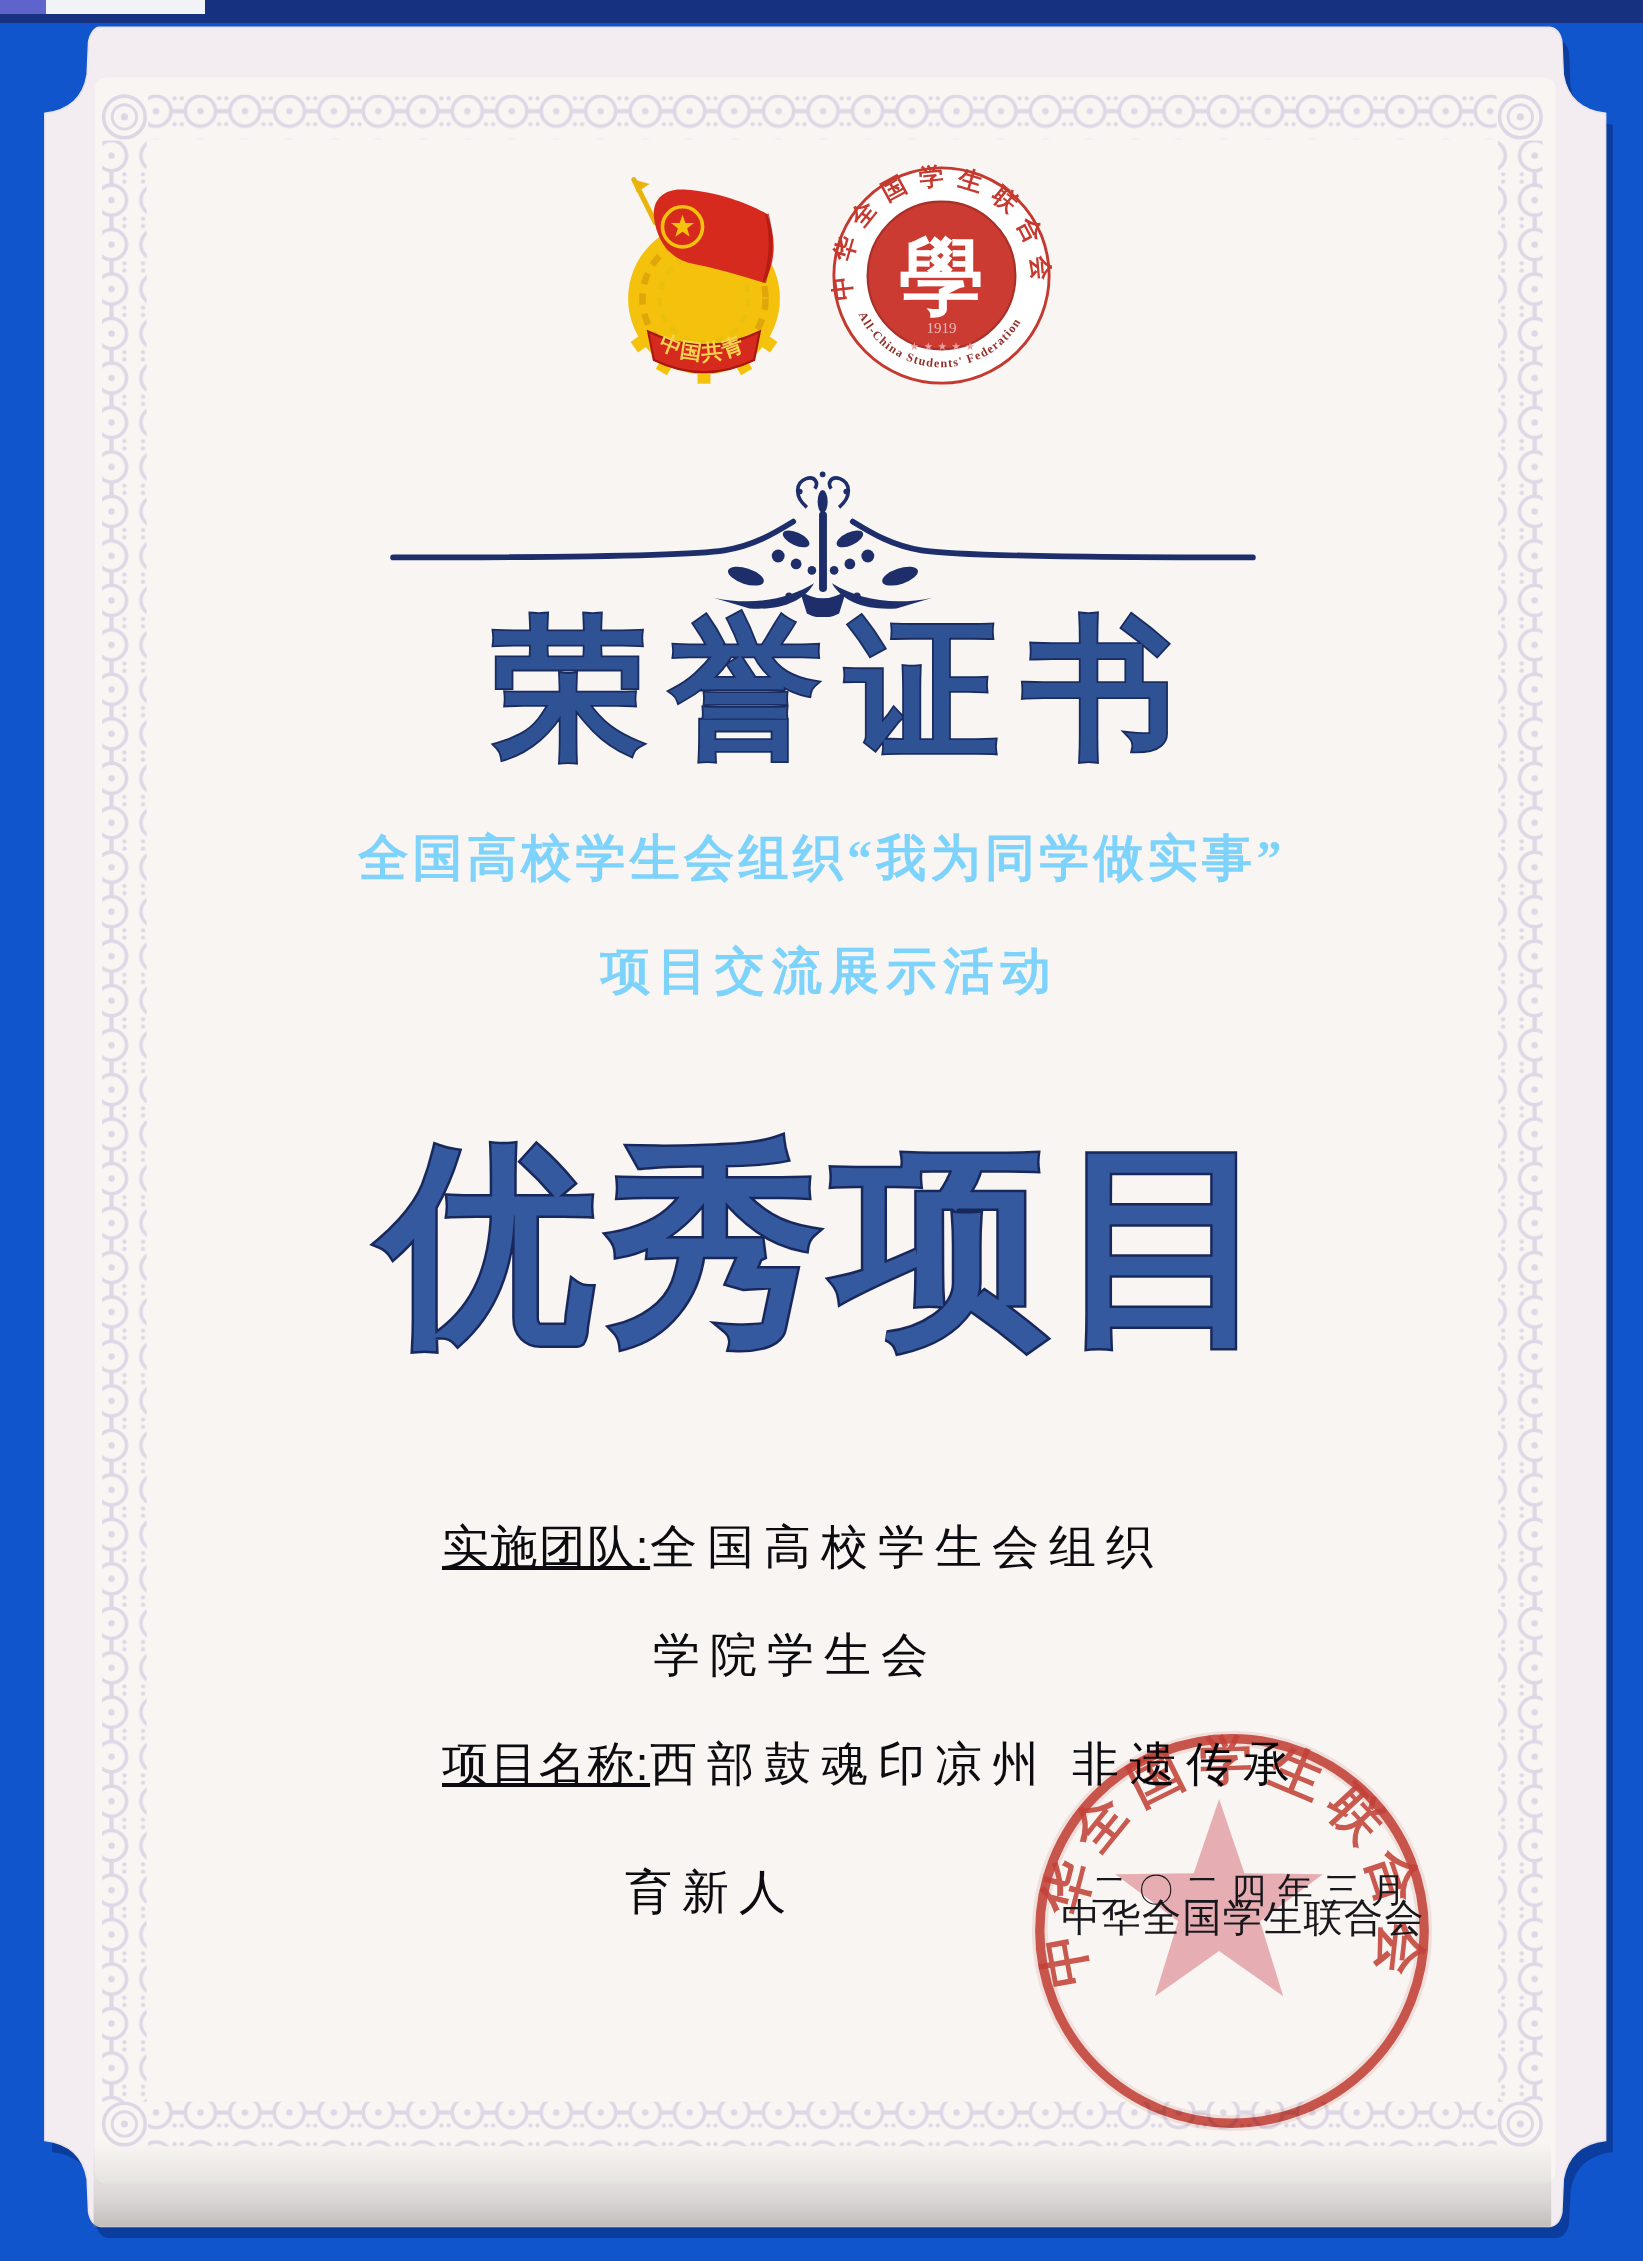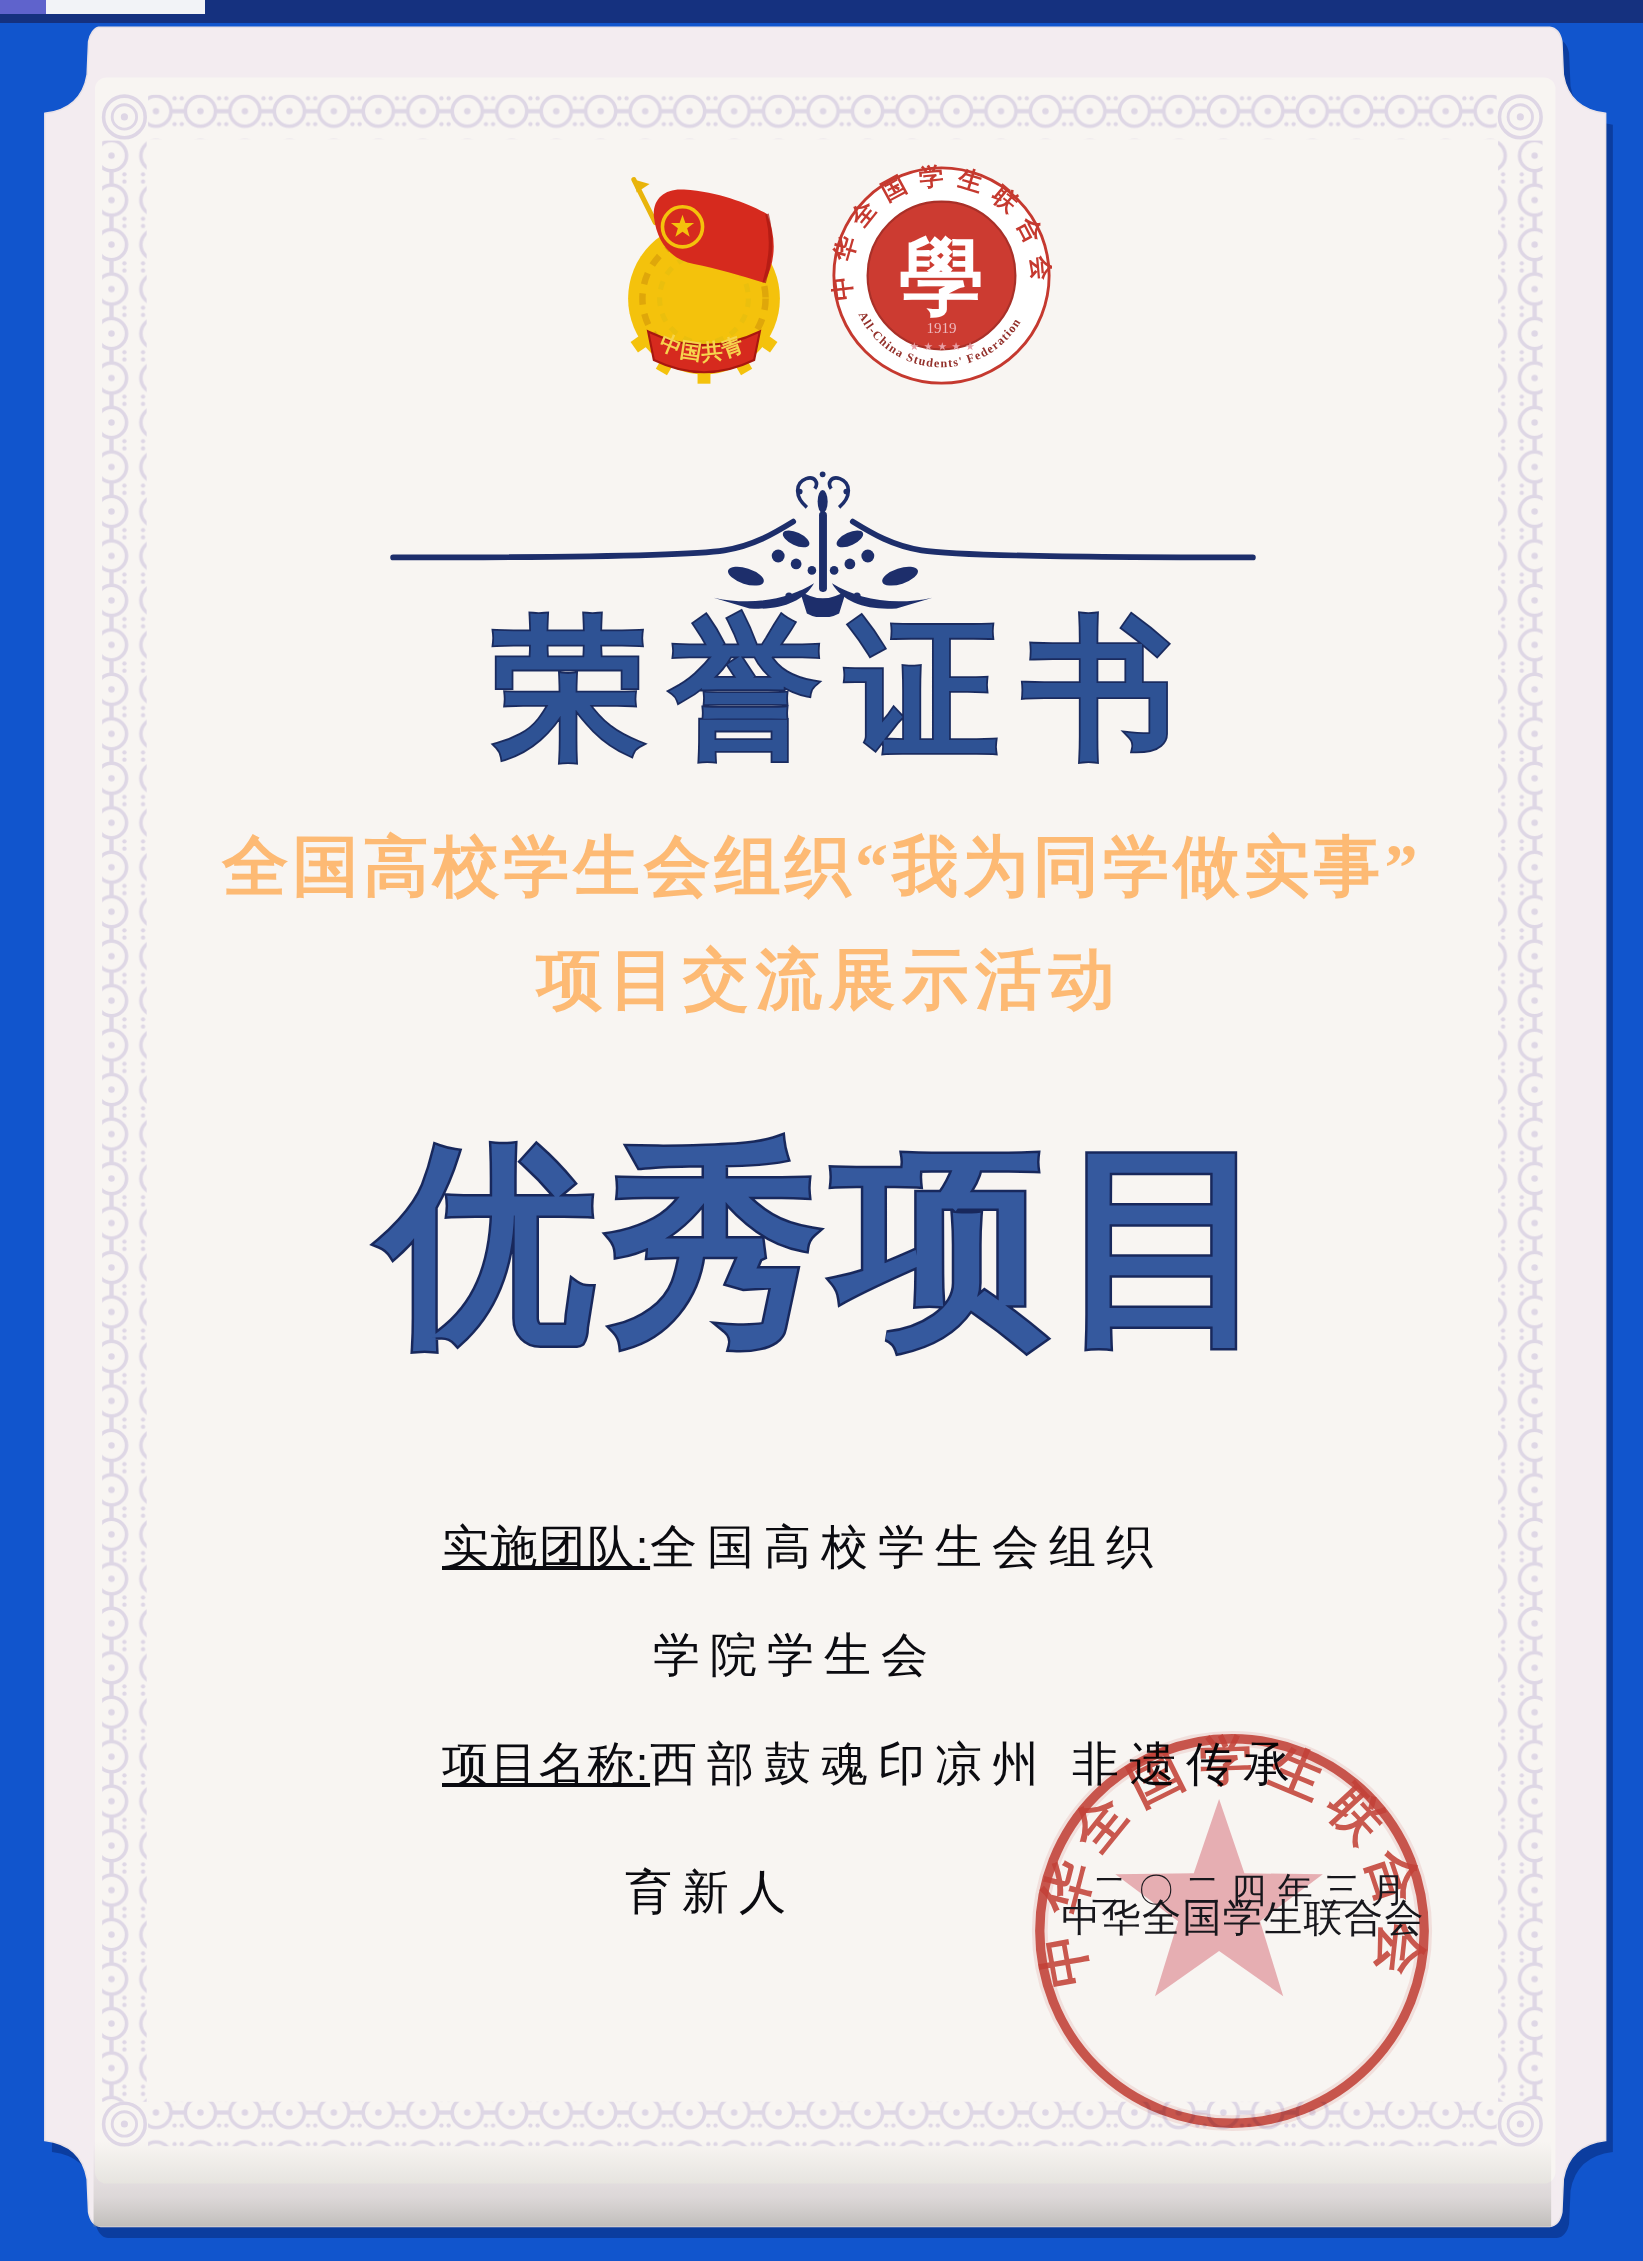--- a/index.html
+++ b/index.html
@@ -10,21 +10,21 @@
   .top-strip-dark{position:absolute;left:0;top:0;width:1644px;height:23px;background:#15317f;}
   .top-strip-white{position:absolute;left:46px;top:0;width:159px;height:14.3px;background:#f2f3f7;}
   .top-strip-purple{position:absolute;left:0;top:0;width:46px;height:14.3px;background:#5f63cc;}
   .paper-svg{position:absolute;left:0;top:0;}
   .layer{position:absolute;left:0;top:0;width:1644px;height:2261px;}
   .abs{position:absolute;}
   .centered{left:0;width:1644px;text-align:center;}
   .title{top:607px;font-size:152px;line-height:1.1;font-weight:800;
          color:#2e5294;letter-spacing:24.4px;padding-left:24.4px;
          -webkit-text-stroke:3.6px #1a2b5f;paint-order:stroke fill;}
-  .event-line{font-weight:900;color:#fdba74;font-size:66px;line-height:1.1;}
+  .event-line{font-weight:900;color:#7dd3fc;font-size:50px;line-height:1.1;}
   .event-1{top:831px;letter-spacing:4.3px;}
   .event-2{top:944px;letter-spacing:7.2px;padding-left:7.2px;}
   .award{top:1129px;font-size:215px;line-height:1.1;font-weight:900;color:#35599e;
          letter-spacing:11.5px;padding-left:11.5px;
          -webkit-text-stroke:5px #18285c;paint-order:stroke fill;}
   .details{font-family:"Liberation Sans", sans-serif;color:#0b0b10;font-size:47px;line-height:1.2;}
   .d-label{letter-spacing:1.4px;text-decoration:underline;}
   .d-value{letter-spacing:10px;}
   .d1{left:442px;top:1519px;}
   .d2{left:653px;top:1627px;}

